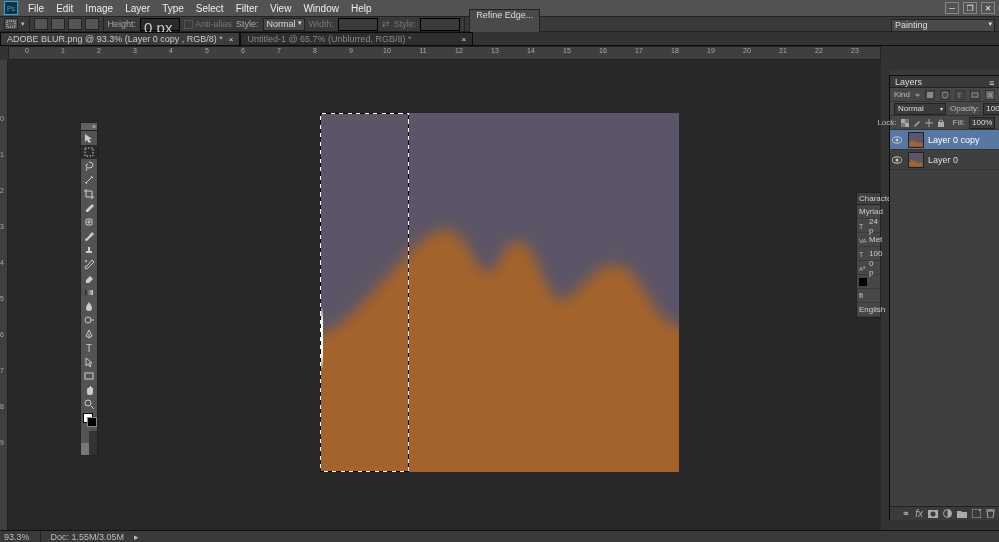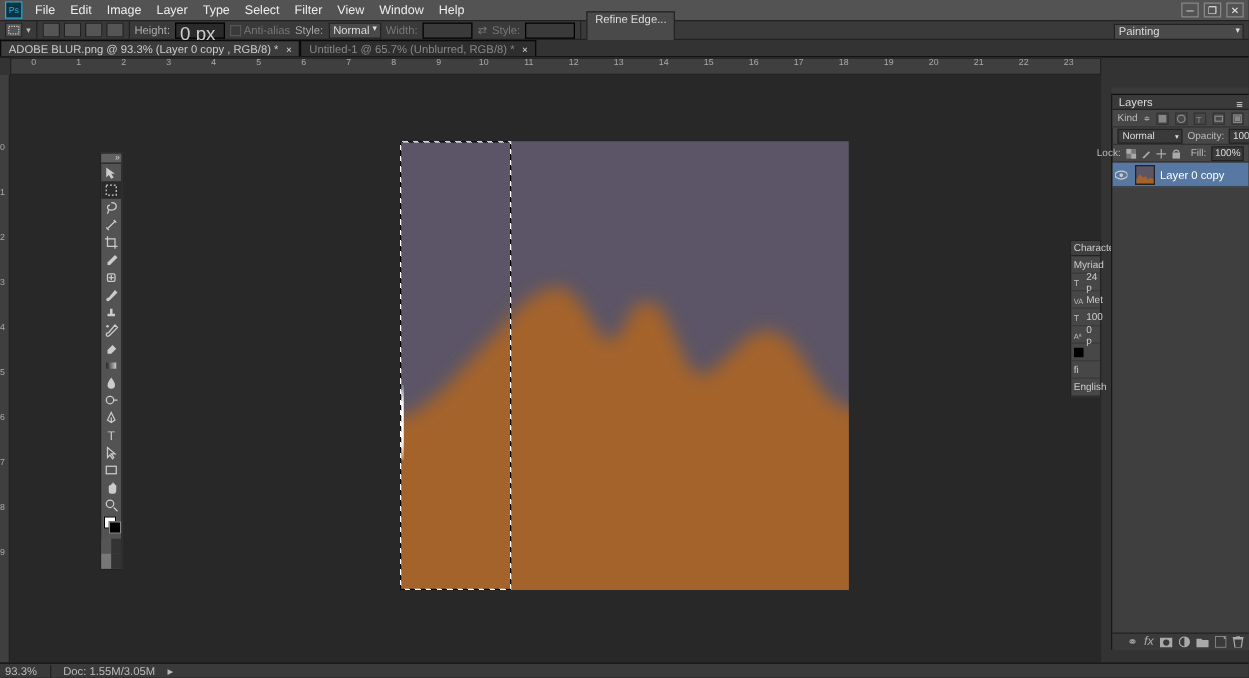--- a/index.html
+++ b/index.html
@@ -12,21 +12,21 @@
   .optbar { position: absolute; top: 16px; left: 0; right: 0; height: 16px; background: #3a3a3a; border-top:1px solid #222; border-bottom:1px solid #222; display: flex; align-items: center; padding-left: 4px; gap: 4px; color:#bbb; font-size:9px; }
   .opt-seg { display:flex; align-items:center; gap:3px; }
   .opt-small-btn { width:14px; height:12px; background:#555; border:1px solid #222;}
   .opt-label { color:#aaa; }
   .opt-input { width:40px; height:13px; background:#2a2a2a; border:1px solid #000; color:#ccc; padding:0 3px; font-size:15px; }
   .opt-select { height:13px; background:#4a4a4a; border:1px solid #222; color:#ddd; font-size:9px; padding:0 8px 0 3px; position:relative;}
   .opt-btn { height:31px; background:#4a4a4a; border:1px solid #222; color:#ddd; font-size:9px; padding:0 6px;}
   .opt-right { position:absolute; right:4px; top:0; height:16px; display:flex; align-items:center; }
   .doc-tabs { position: absolute; top: 32px; left: 0; right: 0; height: 14px; background: #333; border-bottom:1px solid #0a0a0a; display: flex; align-items: stretch;}
   .doc-tab { display:flex; align-items:center; padding:0 6px; font-size:9px; color:#ccc; border:1px solid #0a0a0a; border-bottom:none; background:#3c3c3c;}
-  .doc-tab.inactive { background:#2e2e2e; color:#888;}
+  .doc-tab.inactive { background:#2e2e2e; color:#888;gap:44px;}
   .doc-tab-close { margin-left:6px; color:#ddd; font-size:8px;}
   .ruler-h { position:absolute; left:8px; right:118px; top:46px; height:14px; background:#3f3f3f; border:1px solid #222; display:flex; overflow:hidden; font-size:7px; color:#aaa;}
   .ruler-h .tick { position:absolute; top:0; text-align:center; width:36px;}
   .ruler-v { position:absolute; left:0; top:60px; bottom:12px; width:8px; background:#3f3f3f; border-right:1px solid #222;}
   .ruler-v .vtick { position:absolute; left:0; font-size:7px; color:#aaa; }
   .canvas-area { position:absolute; left:8px; top:60px; right:118px; bottom:12px; background:#282828;}
   .tools { position:absolute; left:80px; top:122px; width:18px; background:#535353; border:1px solid #222; }
   .tools-grip { height:8px; background:#606060; border-bottom:1px solid #222; display:flex; align-items:center; justify-content:flex-end; padding-right:1px;}
   .tool { width:16px; height:14px; display:flex; align-items:center; justify-content:center; color:#ccc; font-size:9px; }
   .tool svg { pointer-events:none; }
@@ -460,20 +460,34 @@
             <circle cx="5" cy="4" r="1.5" fill="#ccc"></circle>
           </svg>
         </div>
         <div class="thumb">
           <svg class="mtn" viewBox="0 0 10 6" preserveAspectRatio="none">
             <path d="M0 4 L2 1 L4 3 L5 2 L7 4 L8 3 L10 4 L10 6 L0 6 Z" fill="#a4632b"></path>
           </svg>
         </div>
         <span class="layer-label">Layer 0 copy</span>
       </div>
+      <div class="layer">
+        <div class="eye">
+          <svg width="10" height="8">
+            <ellipse cx="5" cy="4" rx="5" ry="3.2" fill="none" stroke="#ccc"></ellipse>
+            <circle cx="5" cy="4" r="1.5" fill="#ccc"></circle>
+          </svg>
+        </div>
+        <div class="thumb">
+          <svg class="mtn" viewBox="0 0 10 6" preserveAspectRatio="none">
+            <path d="M0 4 L2 1 L4 3 L5 2 L7 4 L8 3 L10 4 L10 6 L0 6 Z" fill="#a4632b"></path>
+          </svg>
+        </div>
+        <span class="layer-label">Layer 0</span>
+      </div>
     </div>
   <div class="layers-bottom">
     <span>⚭</span>
     <span><i>fx</i></span>
     <span>
         <svg width="10" height="8">
           <rect x="0" y="0" width="10" height="8" fill="#aaa"></rect>
           <circle cx="5" cy="4" r="2.5" fill="#3a3a3a"></circle>
         </svg>
       </span>

